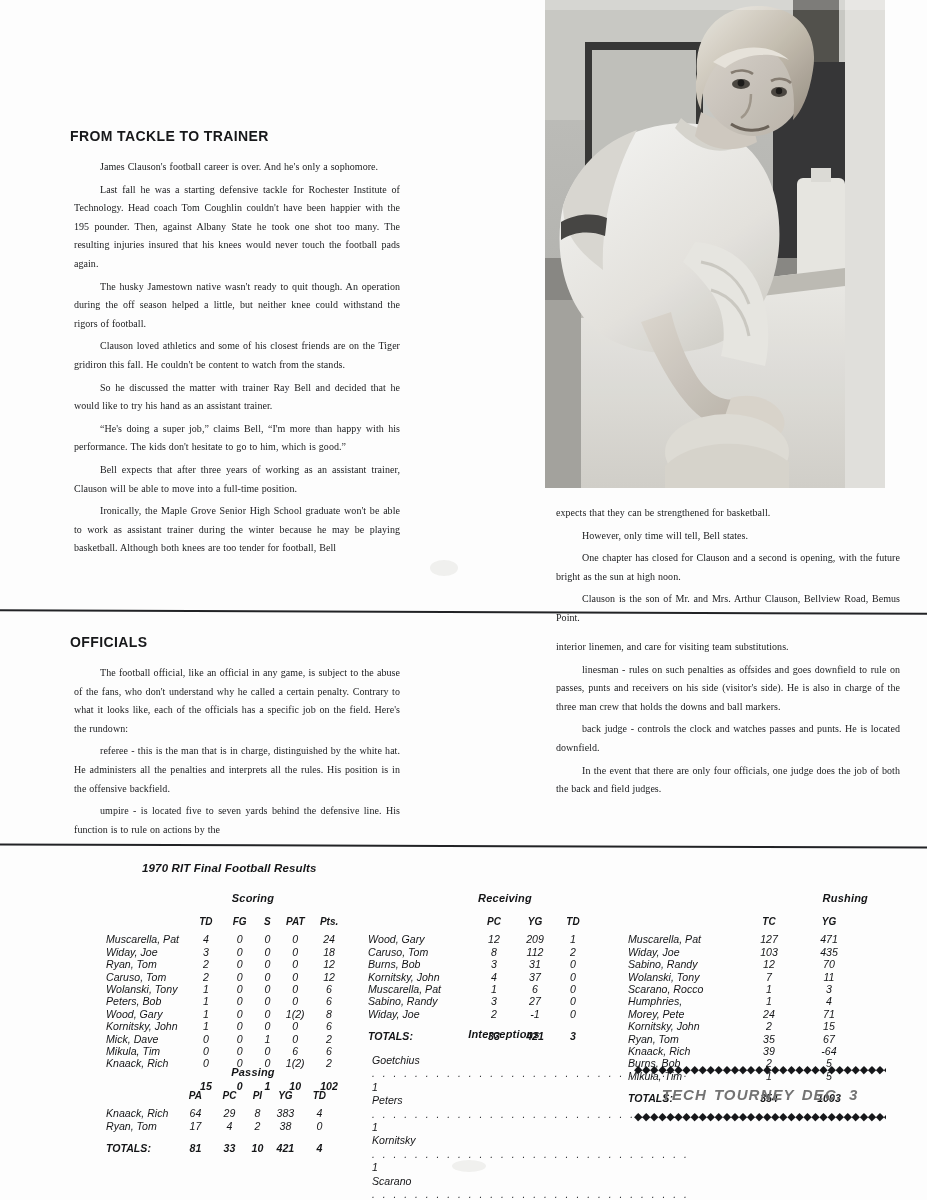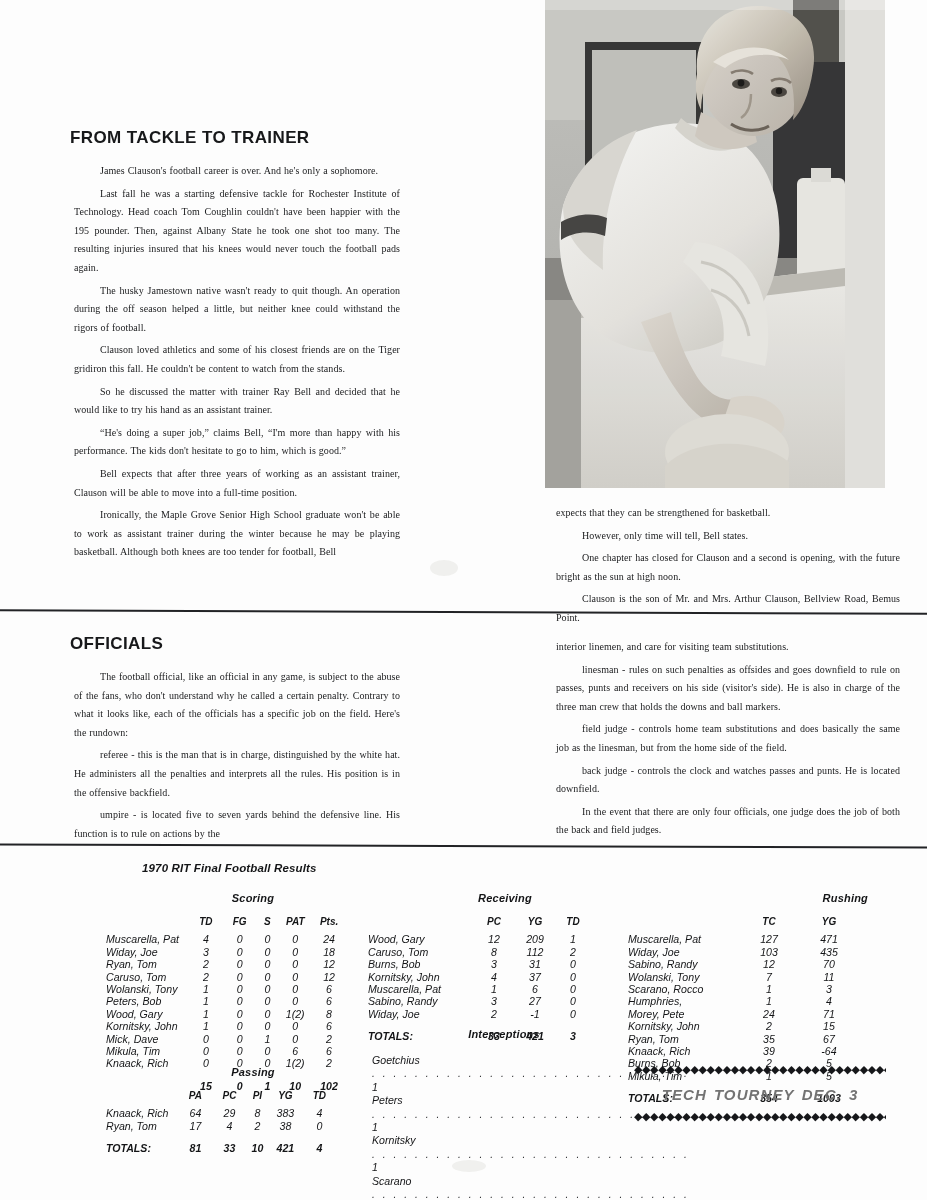--- a/index.html
+++ b/index.html
@@ -16,21 +16,21 @@
     width: 927px;
     height: 1200px;
     background: #fdfdfd;
     overflow: hidden;
   }
 
   
   .article-head {
     font-family: "Liberation Sans", sans-serif;
     font-weight: bold;
-    font-size: 17px;
+    font-size: 14px;
     letter-spacing: 0.4px;
     color: #17181a;
     margin: 0 0 14px 0;
   }
   .body-col p {
     margin: 4px;
     font-size: 10px;
     line-height: 18.6px;
     text-align: justify;
     text-indent: 26px;
@@ -331,21 +331,20 @@
   <div class="body-col" id="article-officials-left">
     <h2 class="article-head">OFFICIALS</h2>
     <p>The football official, like an official in any game, is subject to the abuse of the fans, who don't understand why he called a certain penalty. Contrary to what it looks like, each of the officials has a specific job on the field. Here's the rundown:</p>
     <p>referee - this is the man that is in charge, distinguished by the white hat. He administers all the penalties and interprets all the rules. His position is in the offensive backfield.</p>
     <p>umpire - is located five to seven yards behind the defensive line. His function is to rule on actions by the</p>
   </div>
 
   <div class="body-col" id="article-officials-right">
     <p class="noindent">interior linemen, and care for visiting team substitutions.</p>
     <p>linesman - rules on such penalties as offsides and goes downfield to rule on passes, punts and receivers on his side (visitor's side). He is also in charge of the three man crew that holds the downs and ball markers.</p>
-    <p>field judge - controls home team substitutions and does basically the same job as the linesman, but from the home side of the field.</p>
     <p>back judge - controls the clock and watches passes and punts. He is located downfield.</p>
     <p>In the event that there are only four officials, one judge does the job of both the back and field judges.</p>
   </div>
 
   <div class="hr" id="rule-2"></div>
 
   <div id="stats">
 
     <div id="stats-title">1970 RIT Final Football Results</div>
 

